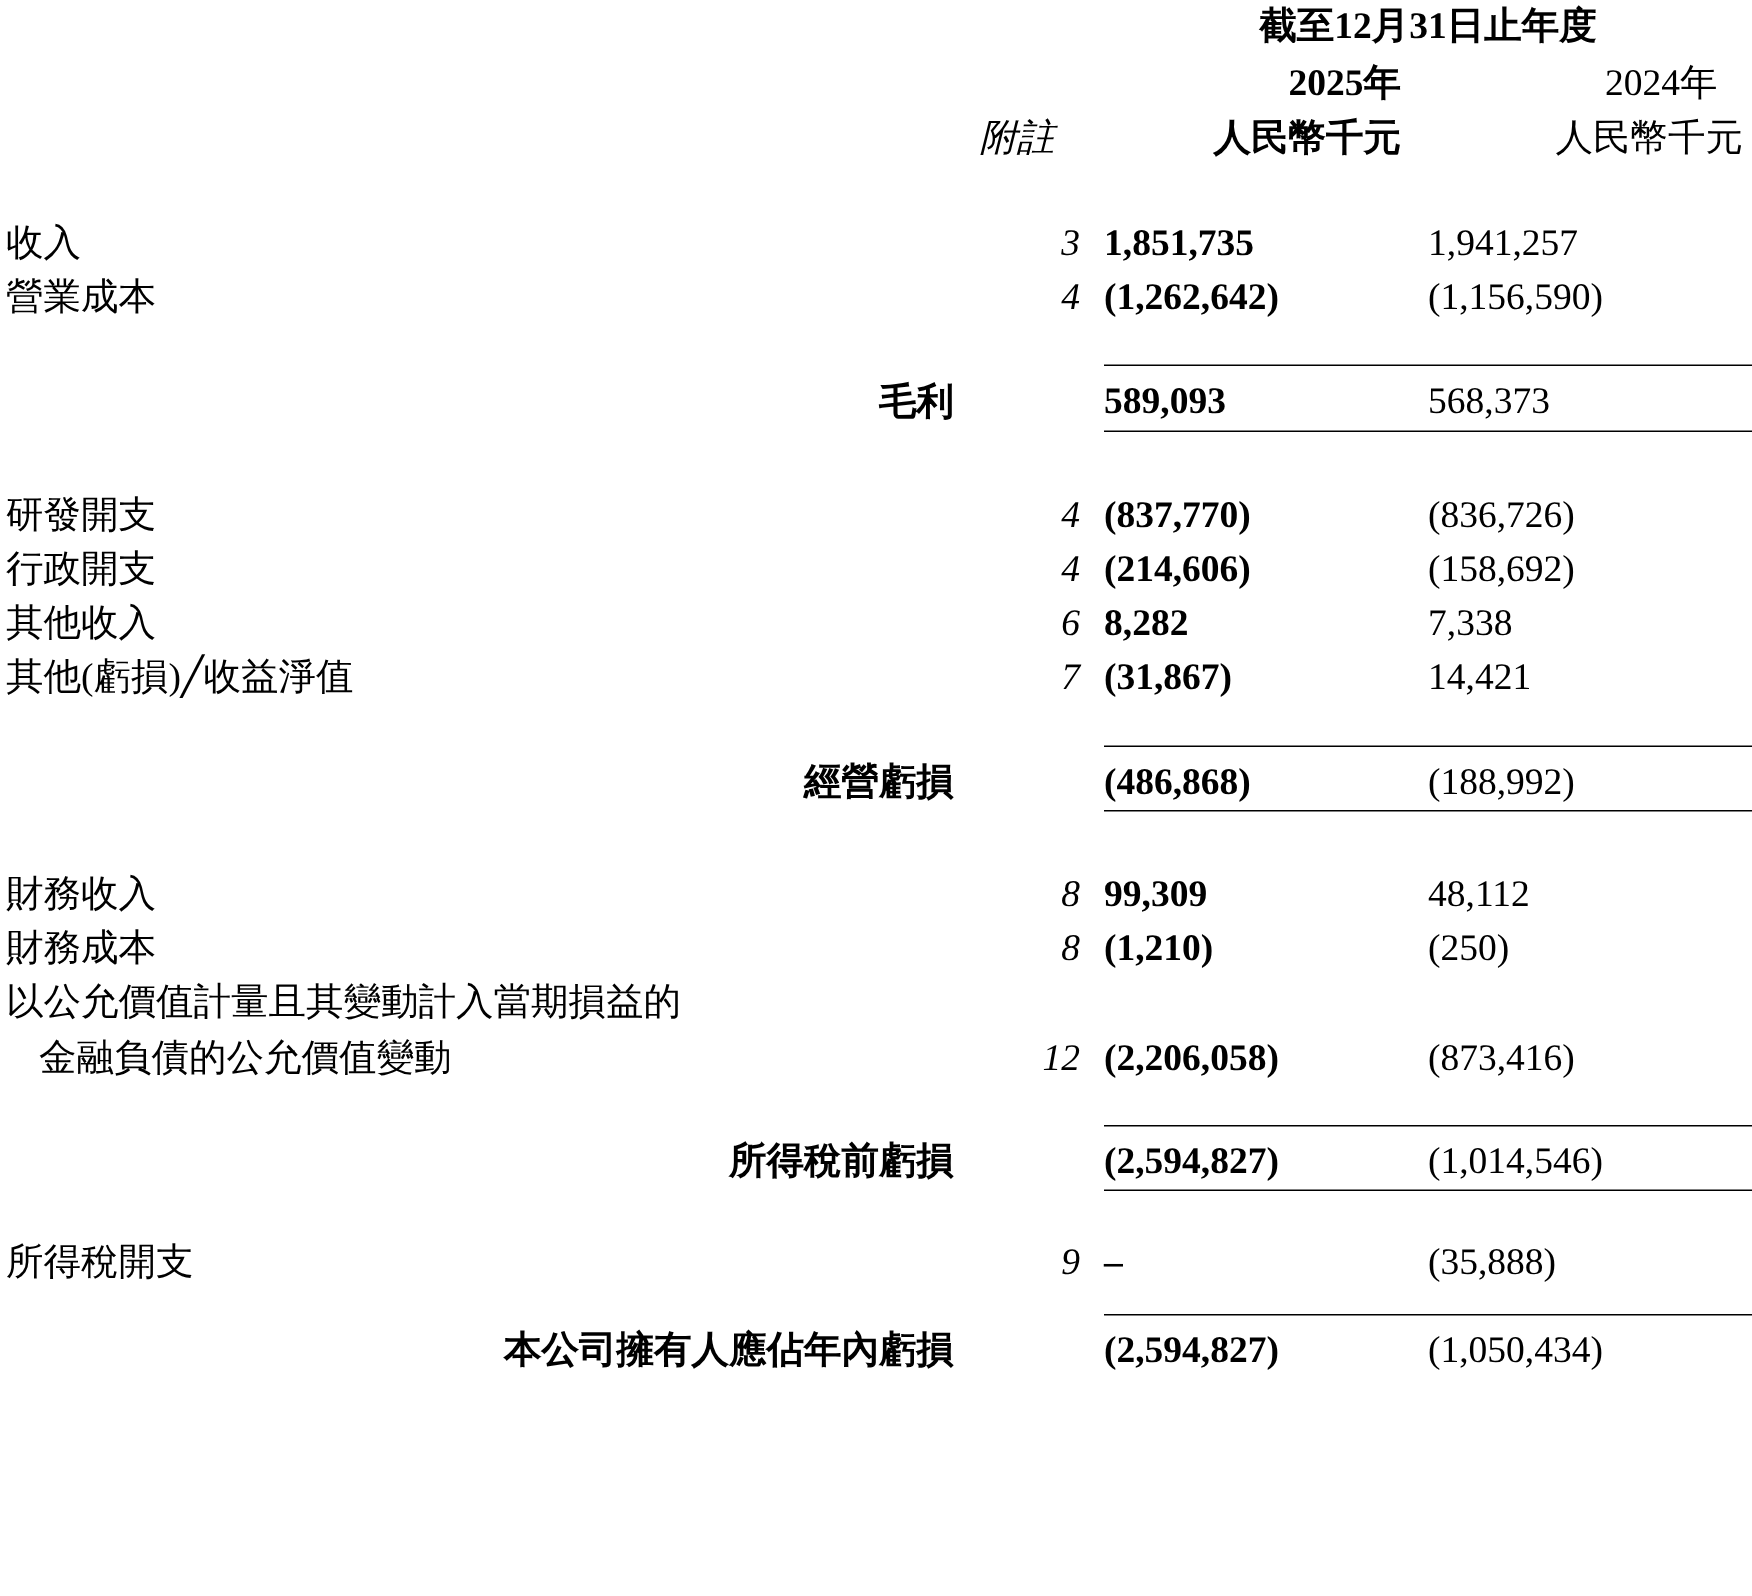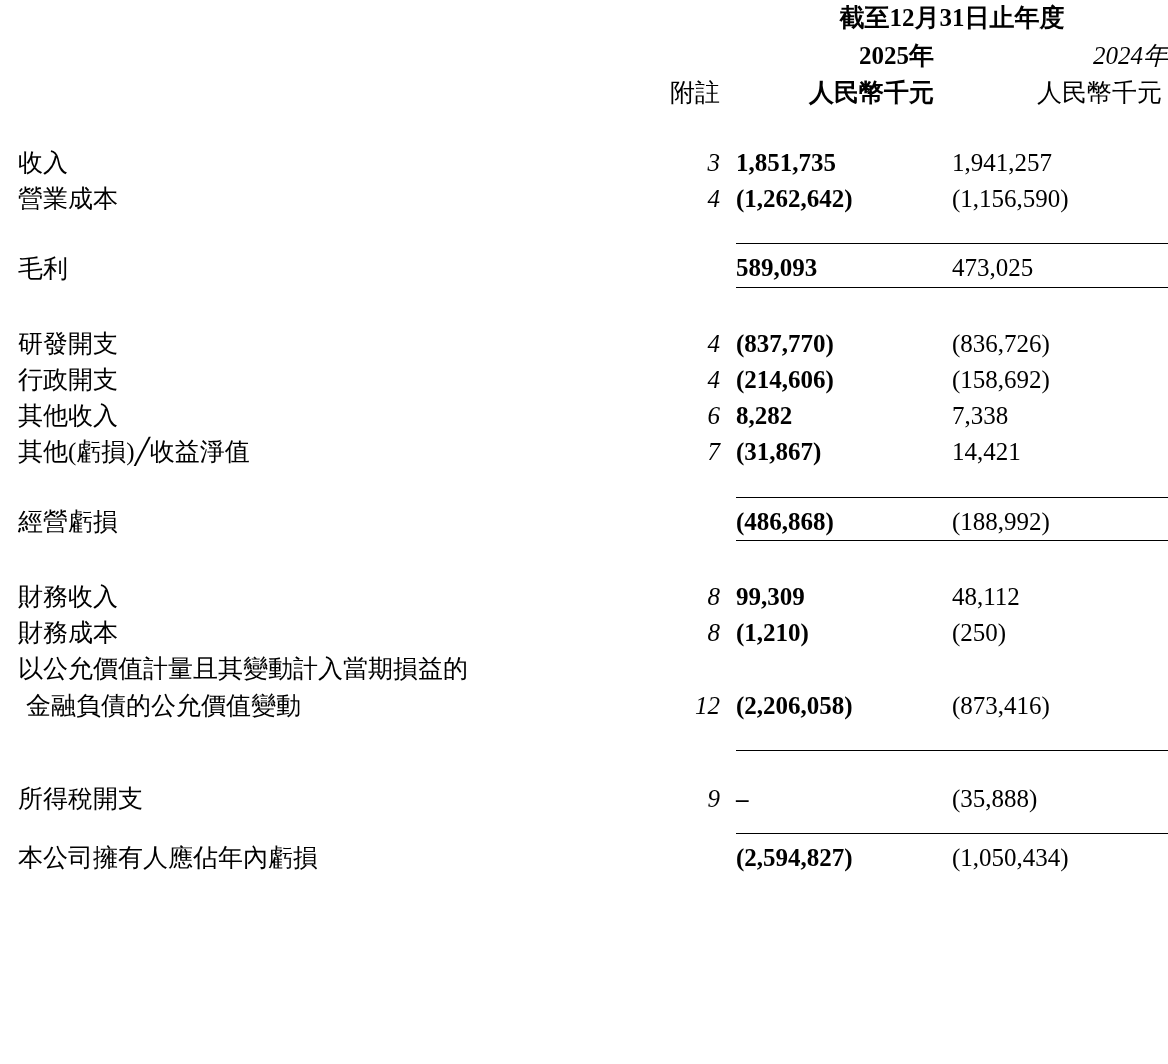--- a/index.html
+++ b/index.html
@@ -46,47 +46,47 @@
     font-size: 25px;
     padding-bottom: 2px;
   }
   .hdr-year-cur {
     text-align: right;
     font-weight: bold;
     padding-right: 18px;
   }
   .hdr-year-prev {
     text-align: right;
-    padding-right: 0;
+    padding-right: 23px;
+  }
+  .hdr-note {
+    text-align: center;
     font-style: italic;
-  }
-  .hdr-note {
-    text-align: right;
     padding-right: 16px;
     margin-top: 20px;
   }
   .hdr-unit-cur {
     text-align: right;
     font-weight: bold;
     padding-right: 18px;
   }
   .hdr-unit-prev {
     text-align: right;
     padding-right: 6px;
   }
 
   .label {
     text-align: left;
-    padding-left: 18px;
+    padding-left: 4px;
     white-space: nowrap;
   }
   .label.indent {
     padding-left: 26px;
   }
-  .label.bold { font-weight: normal; }
+  .label.bold { font-weight: bold; text-align: right; }
 
   .note {
     text-align: right;
     font-style: italic;
     padding-right: 16px;
   }
 
   .num {
     text-align: left;
     white-space: nowrap;
@@ -157,21 +157,21 @@
         <td class="num prev">(1,156,590)</td>
       </tr>
       <tr class="spacer-row">
         <td class="gap-md" colspan="4"></td>
       </tr>
 
       <tr class="row-top-pad">
         <td class="label bold">毛利</td>
         <td class="note"></td>
         <td class="num cur ruled-top">589,093</td>
-        <td class="num prev ruled-top">473,025</td>
+        <td class="num prev ruled-top">568,373</td>
       </tr>
       <tr>
         <td></td>
         <td></td>
         <td class="ruled-top" style="height:4px"></td>
         <td class="ruled-top" style="height:4px"></td>
       </tr>
       <tr class="spacer-row">
         <td class="gap-lg" colspan="4"></td>
       </tr>
@@ -247,20 +247,26 @@
       <tr>
         <td class="label indent">金融負債的公允價值變動</td>
         <td class="note">12</td>
         <td class="num cur">(2,206,058)</td>
         <td class="num prev">(873,416)</td>
       </tr>
       <tr class="spacer-row">
         <td class="gap-md" colspan="4"></td>
       </tr>
 
+      <tr class="row-top-pad">
+        <td class="label bold">所得稅前虧損</td>
+        <td class="note"></td>
+        <td class="num cur ruled-top">(2,594,827)</td>
+        <td class="num prev ruled-top">(1,014,546)</td>
+      </tr>
       <tr>
         <td></td>
         <td></td>
         <td class="ruled-top" style="height:4px"></td>
         <td class="ruled-top" style="height:4px"></td>
       </tr>
       <tr class="spacer-row">
         <td class="gap-md" colspan="4"></td>
       </tr>
 

